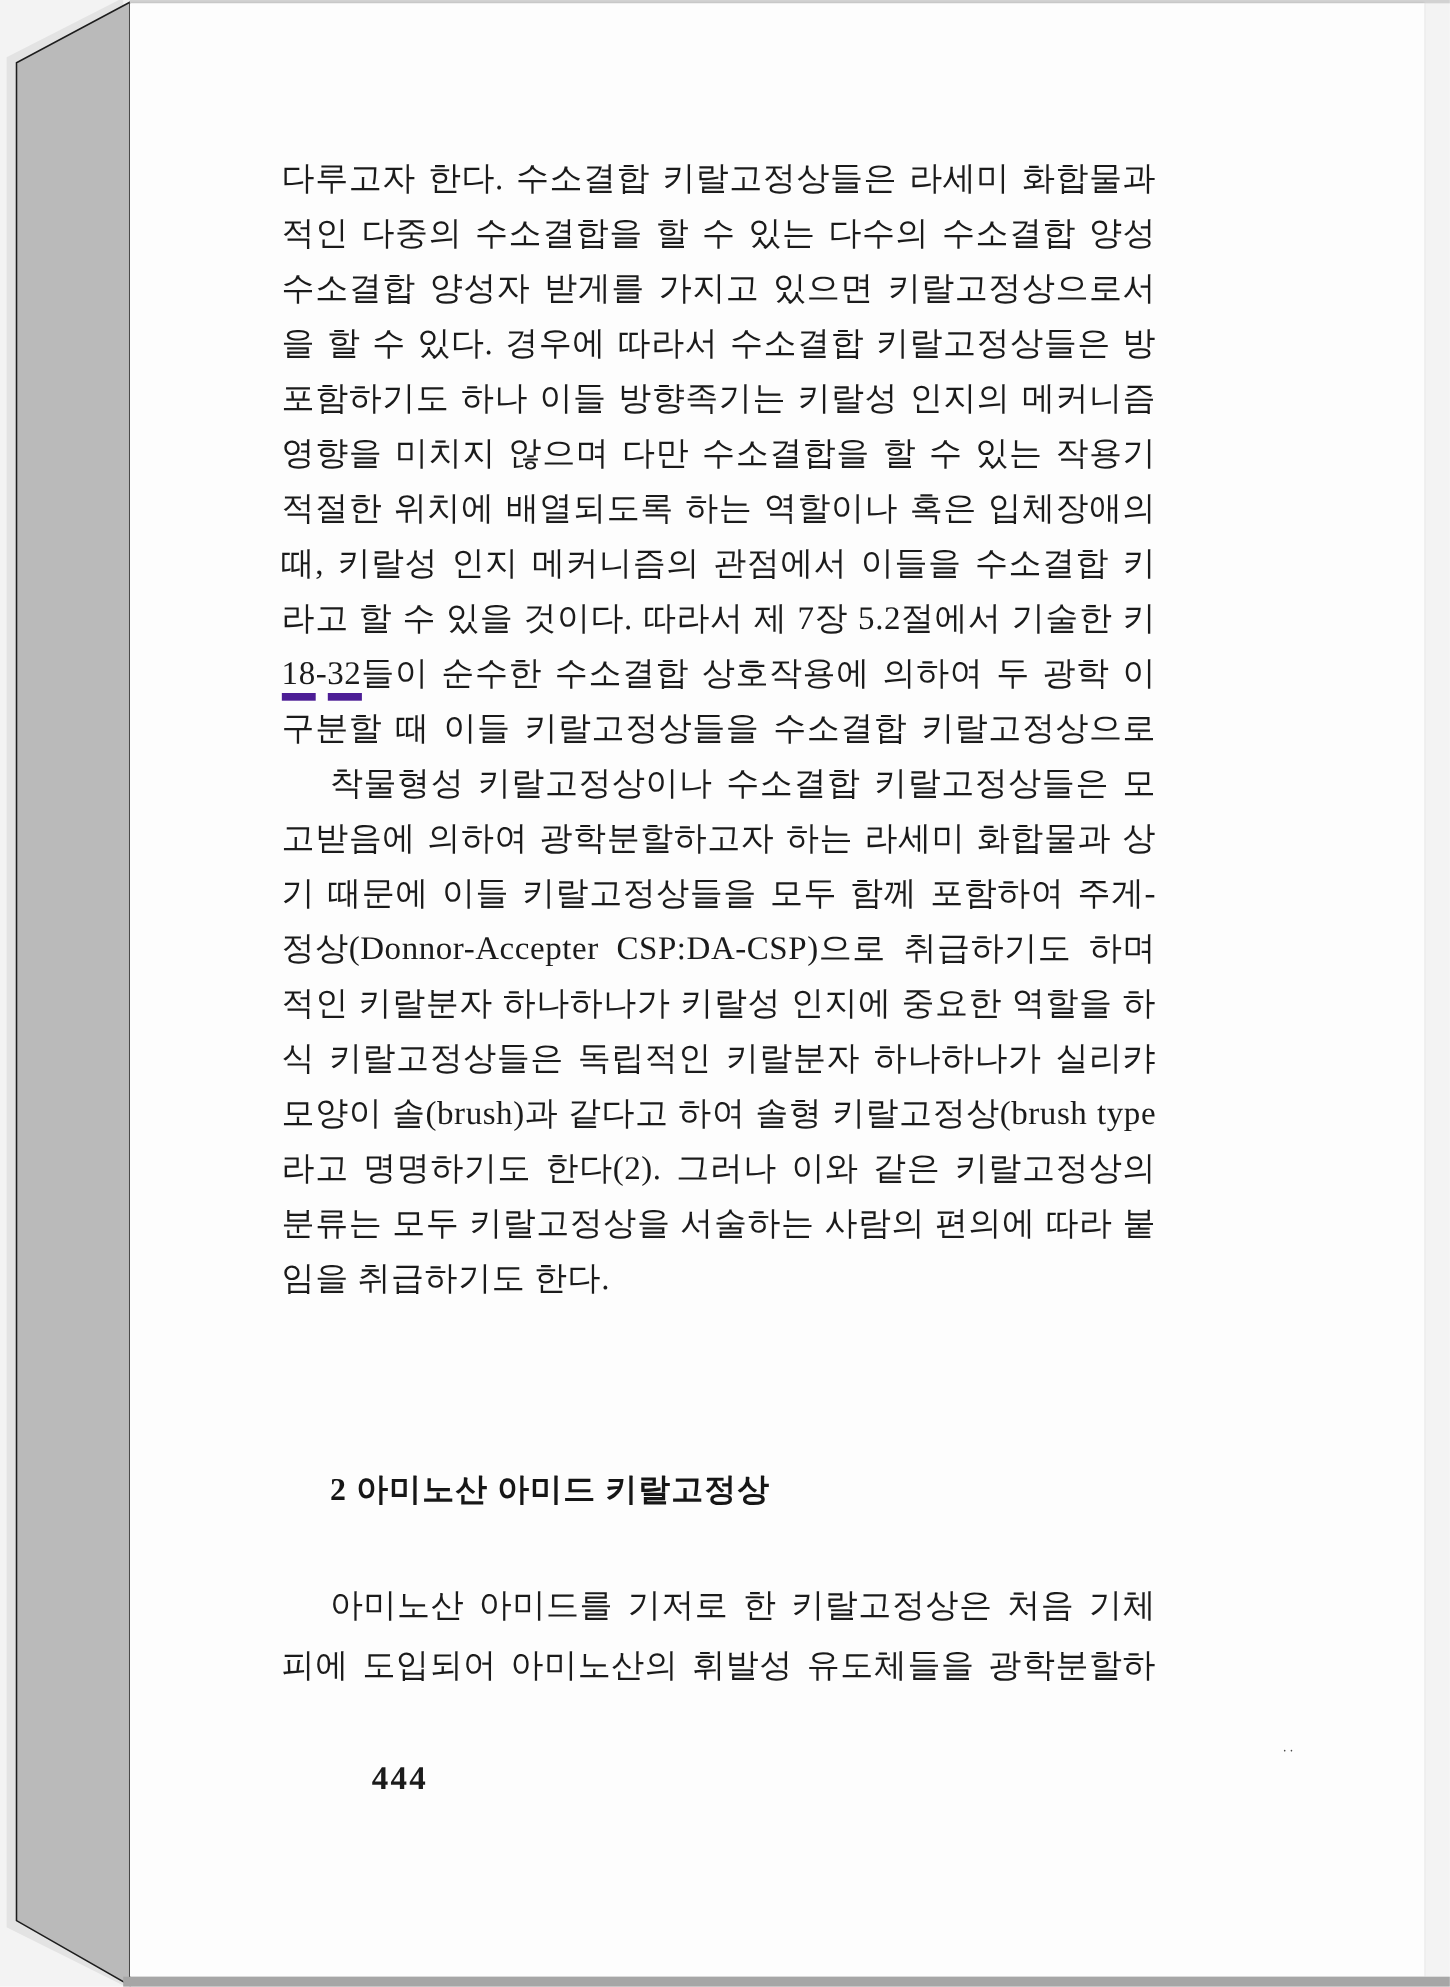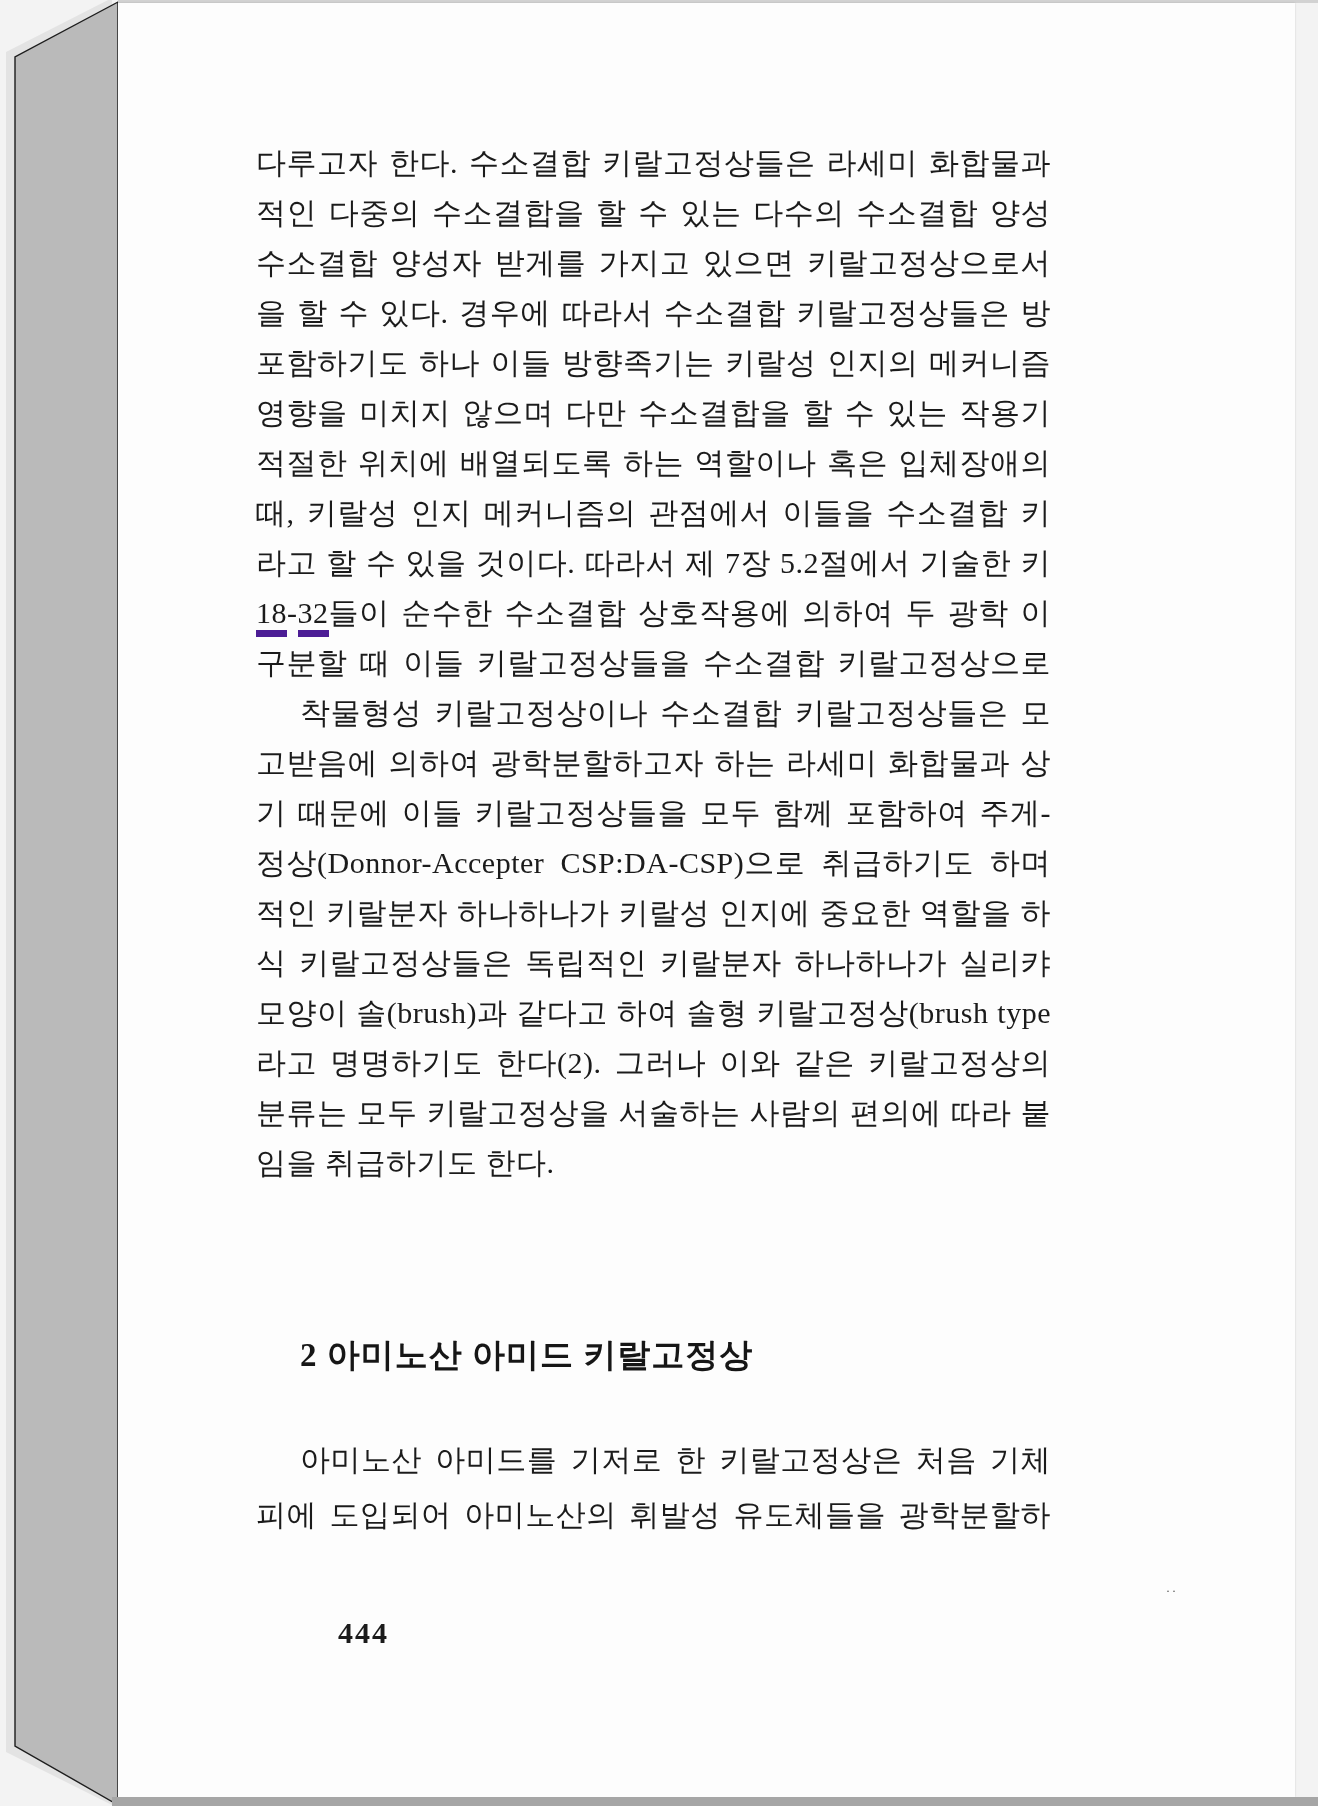--- a/index.html
+++ b/index.html
@@ -39,33 +39,33 @@
     overflow:hidden;
     white-space:normal;
   }
   .ln.j{text-align:justify;}
   .ln.j::after{content:"";display:inline-block;width:100%;height:0;}
   .ind{text-indent:44px;}
   .u{border-bottom:7px solid #4c1d95;padding-bottom:1px;}
   
   .heading{
     position:absolute;left:300px;top:1330px;width:800px;
-    font-size:33px;font-weight:bold;color:#161616;
+    font-size:29px;font-weight:bold;color:#161616;
     line-height:50px;letter-spacing:1px;
   }
   
   .tcol2{
     position:absolute;left:256px;top:1432px;width:795px;
     font-size:30px;color:#1b1b1b;letter-spacing:.5px;
   }
   .tcol2 .ln{height:55px;line-height:55px;}
   
   .folio{
     position:absolute;left:338px;top:1600px;
-    font-size:30px;font-weight:bold;color:#1b1b1b;letter-spacing:2px;margin-top:16px;
+    font-size:30px;font-weight:bold;color:#1b1b1b;letter-spacing:2px;
   }
   .artifact{
     position:absolute;left:1166px;top:1584px;
     font-size:12px;color:#4a4a4a;letter-spacing:2px;
   }
 </style>
 </head>
 <body>
 
 <div class="stage">

